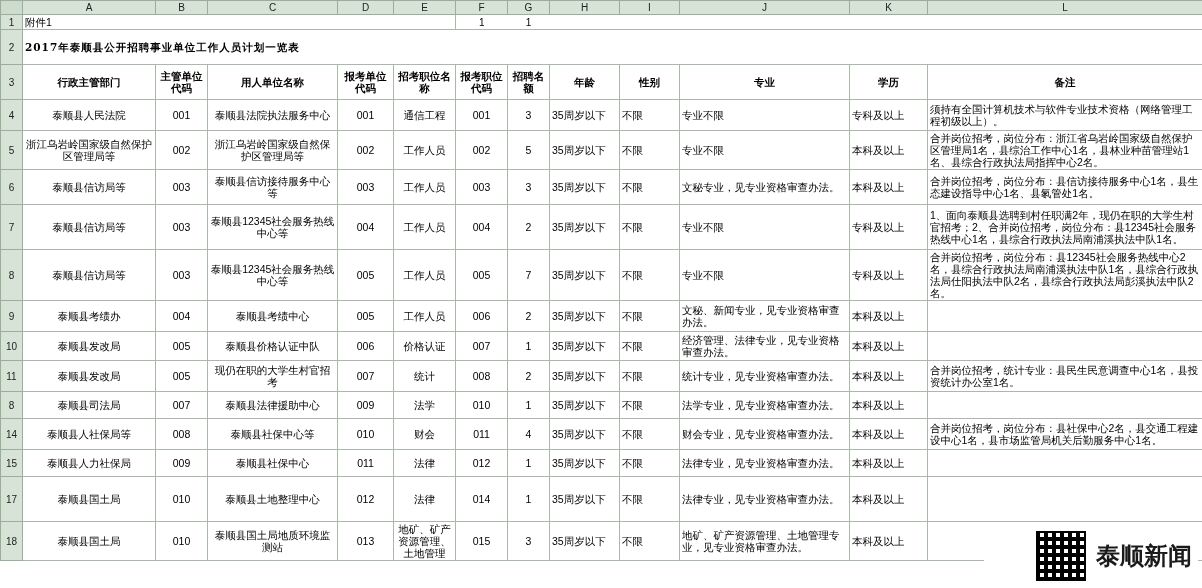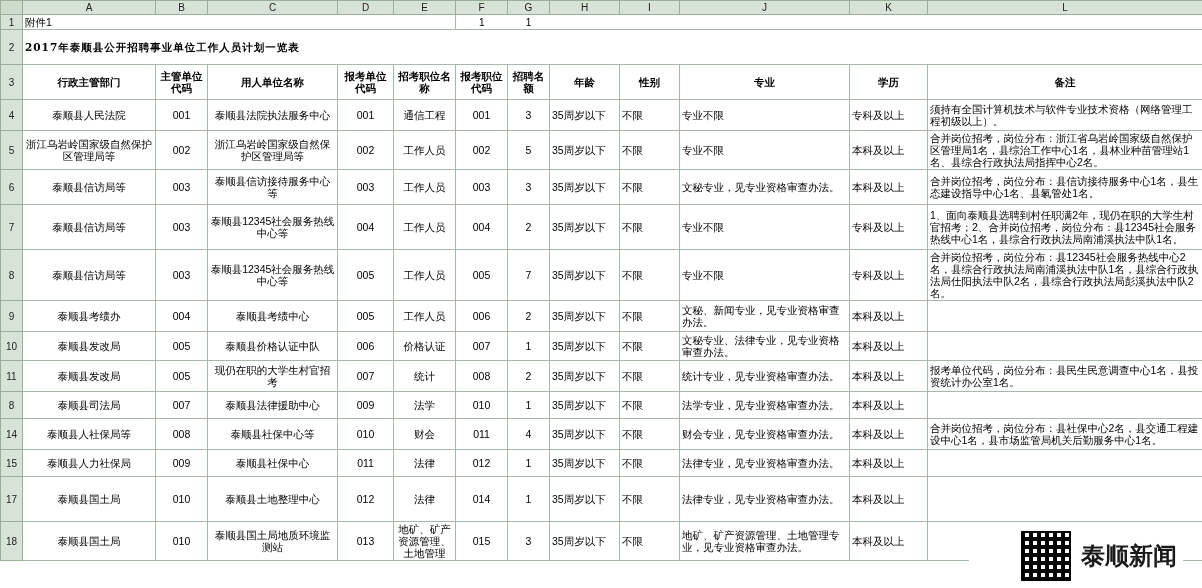--- a/index.html
+++ b/index.html
@@ -80,21 +80,21 @@
   }
   .attach {
     font-size: 10.5px;
     text-align: left;
     padding-left: 3px;
   }
   .small { font-size: 10px; }
   
   #stamp {
     position: absolute;
-    right: 19px;
+    right: 4px;
     bottom: 4px;
     width: 214px;
     height: 56px;
     background: #ffffff;
     display: flex;
     align-items: center;
     justify-content: flex-end;
     gap: 8px;
     padding-right: 6px;
     box-sizing: border-box;
@@ -288,39 +288,39 @@
       <td class="rowhdr">10</td>
       <td class="cell ctr" style="height:26px">泰顺县发改局</td>
       <td class="cell ctr">005</td>
       <td class="cell ctr">泰顺县价格认证中队</td>
       <td class="cell ctr">006</td>
       <td class="cell ctr">价格认证</td>
       <td class="cell ctr">007</td>
       <td class="cell ctr">1</td>
       <td class="cell lft">35周岁以下</td>
       <td class="cell lft">不限</td>
-      <td class="cell lft">文秘专业、法律专业，见专业资格审查办法。</td>
+      <td class="cell lft">经济管理、法律专业，见专业资格审查办法。</td>
       <td class="cell lft">本科及以上</td>
       <td class="cell lft"></td>
     </tr>
 
     <tr>
       <td class="rowhdr">11</td>
       <td class="cell ctr" style="height:28px">泰顺县发改局</td>
       <td class="cell ctr">005</td>
       <td class="cell ctr">现仍在职的大学生村官招考</td>
       <td class="cell ctr">007</td>
       <td class="cell ctr">统计</td>
       <td class="cell ctr">008</td>
       <td class="cell ctr">2</td>
       <td class="cell lft">35周岁以下</td>
       <td class="cell lft">不限</td>
       <td class="cell lft">统计专业，见专业资格审查办法。</td>
       <td class="cell lft">本科及以上</td>
-      <td class="cell lft">报考单位代码，岗位分布：县民生民意调查中心1名，县投资统计办公室1名。</td>
+      <td class="cell lft">合并岗位招考，统计专业：县民生民意调查中心1名，县投资统计办公室1名。</td>
     </tr>
 
 
     <tr>
       <td class="rowhdr">8</td>
       <td class="cell ctr" style="height:24px">泰顺县司法局</td>
       <td class="cell ctr">007</td>
       <td class="cell ctr">泰顺县法律援助中心</td>
       <td class="cell ctr">009</td>
       <td class="cell ctr">法学</td>

